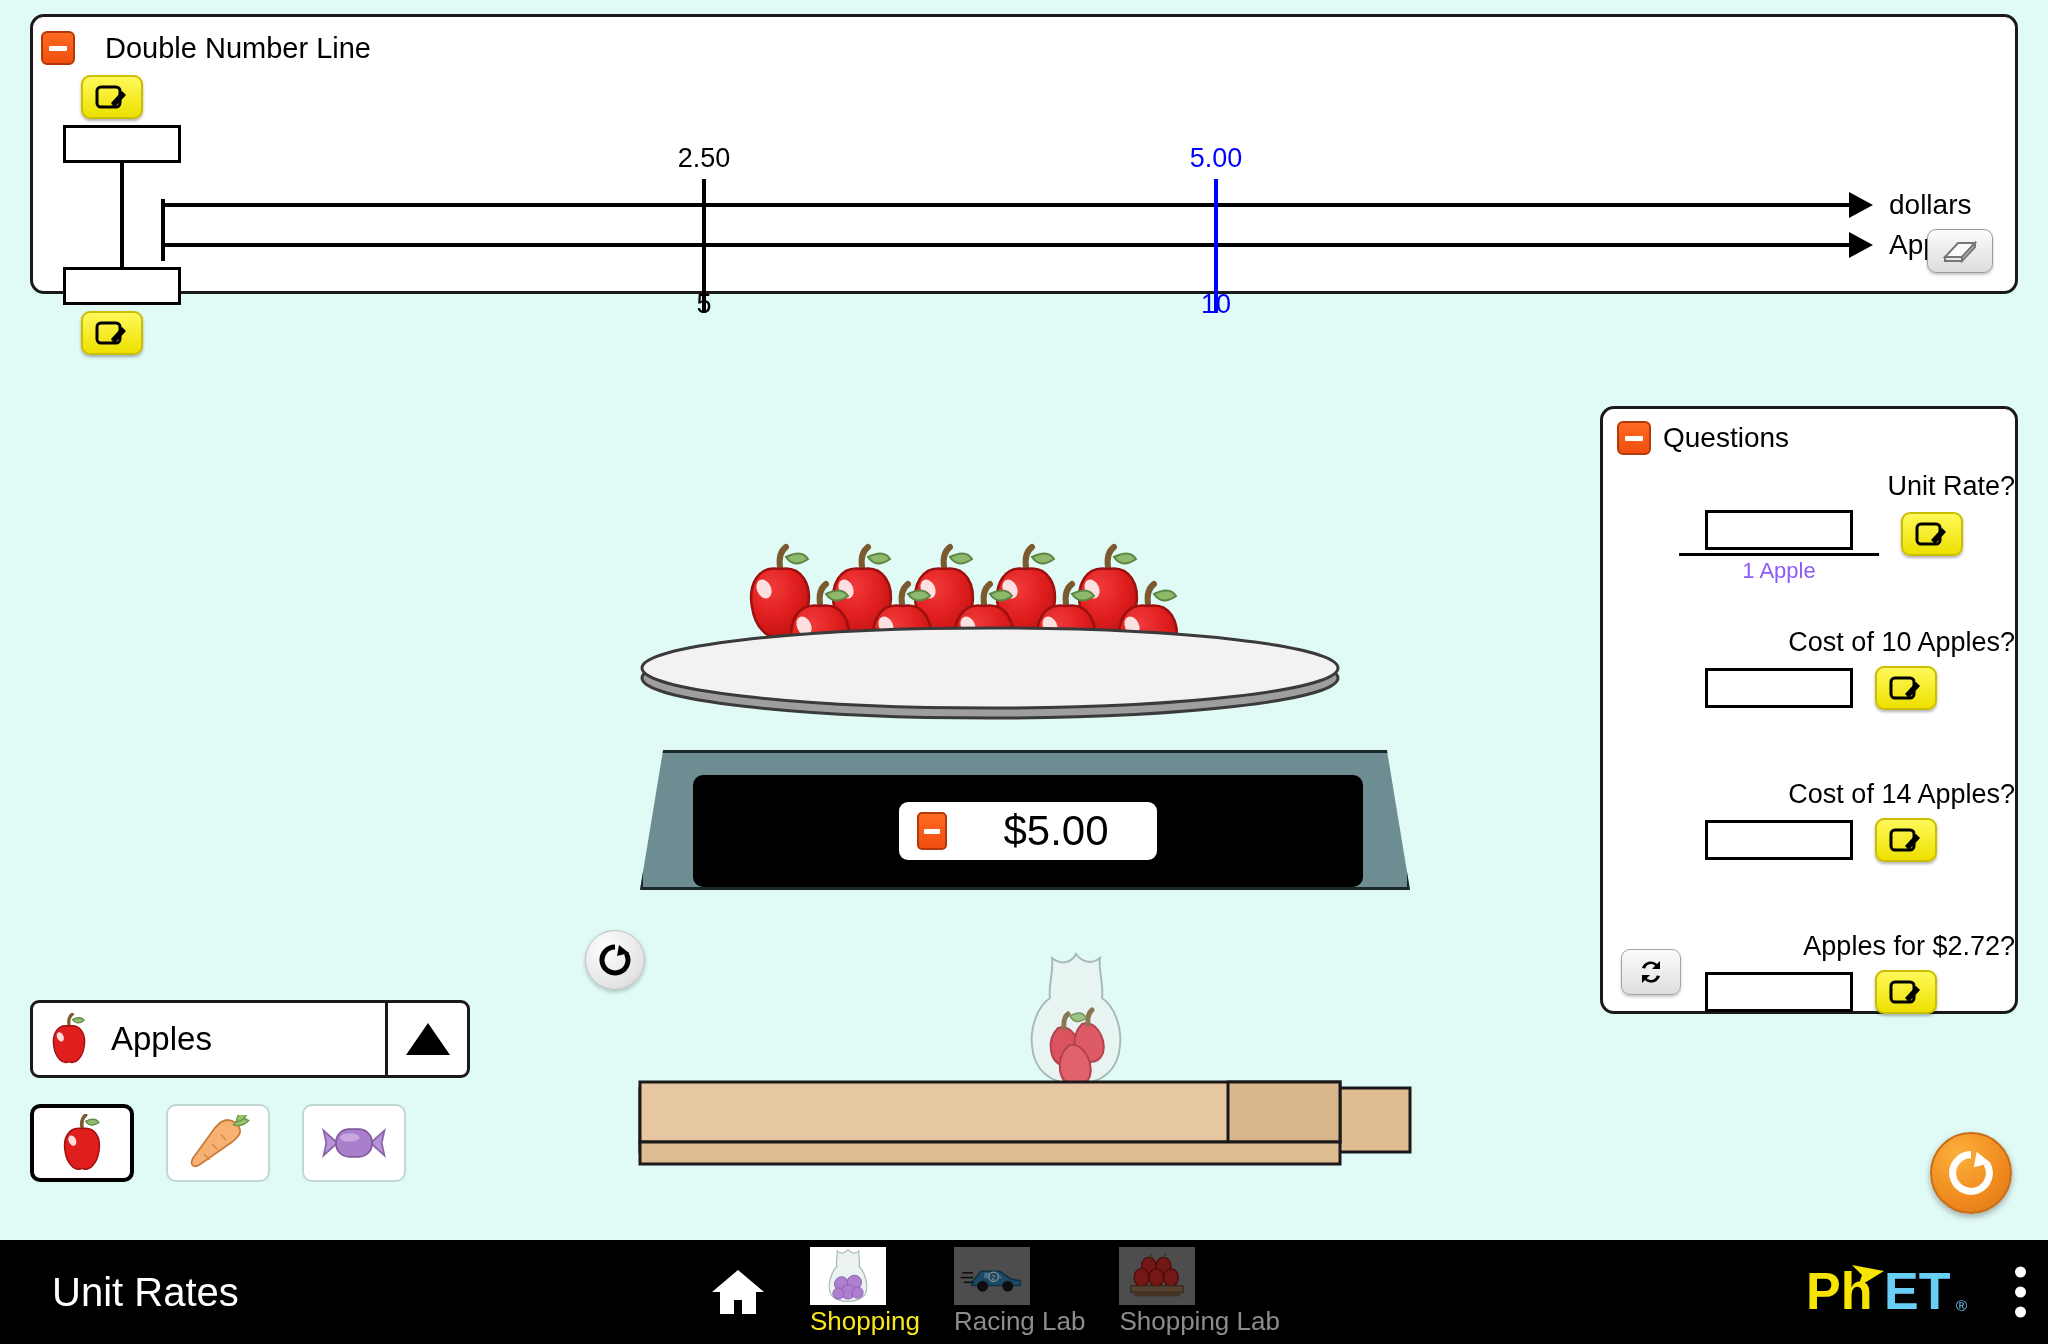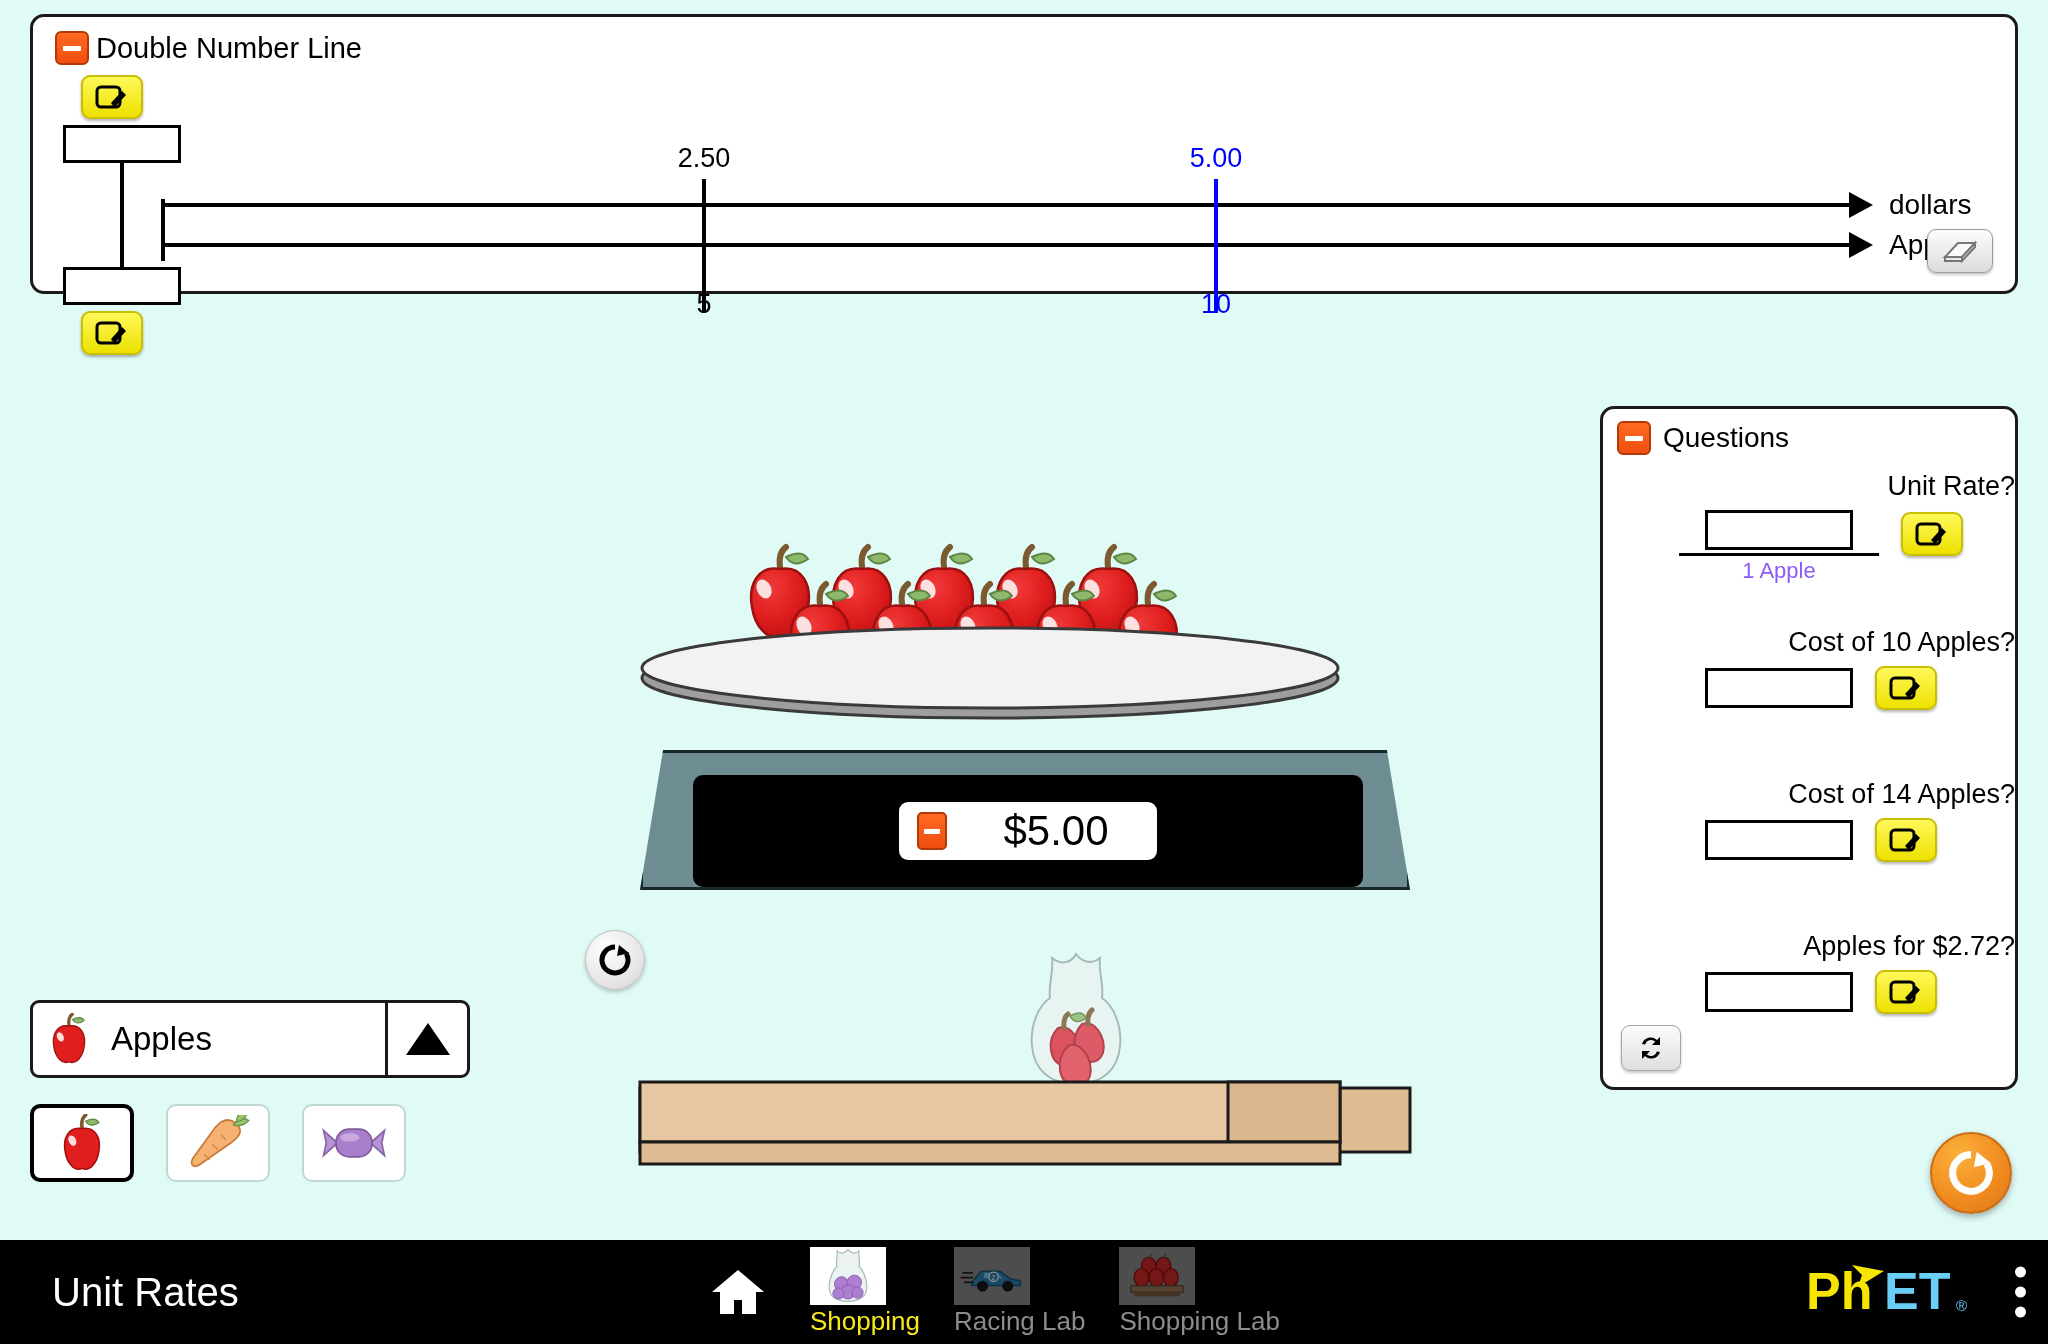--- a/index.html
+++ b/index.html
@@ -42,22 +42,22 @@
   }
   .minus-btn.sm { width: 30px; height: 38px; border-radius: 5px; }
   .minus-btn.sm::after { width: 16px; height: 5px; }
 
   
   #dnl-panel {
     left: 30px; top: 14px;
     width: 1988px; height: 280px;
   }
   #dnl-header {
-    position: absolute; left: 22px; top: 14px;
-    display: flex; align-items: center; gap: 7px;
+    position: absolute; left: 8px; top: 14px;
+    display: flex; align-items: center; gap: 30px;
   }
   #dnl-title { font-size: 29px; color: #000; white-space: nowrap; }
 
   
   .edit-btn {
     width: 62px; height: 44px;
     background: linear-gradient(#FFF95A, #EDE000);
     border: 2px solid #C9BE00;
     border-radius: 9px;
     display: flex; align-items: center; justify-content: center;
@@ -104,21 +104,21 @@
     border: 1px solid #9a9a9a;
     border-radius: 9px;
     display: flex; align-items: center; justify-content: center;
     cursor: pointer;
     box-shadow: 0 2px 3px rgba(0,0,0,.22);
   }
 
   
   #q-panel {
     left: 1600px; top: 406px;
-    width: 418px; height: 684px;
+    width: 418px; height: 608px;
   }
   #q-header {
     position: absolute; left: 14px; top: 12px;
     display: flex; align-items: center; gap: 12px;
   }
   #q-title { font-size: 28px; color: #000; }
   .q-block { position: absolute; width: 100%; }
   .q-prompt {
     text-align: right; font-size: 27px; color: #000;
     white-space: nowrap;

